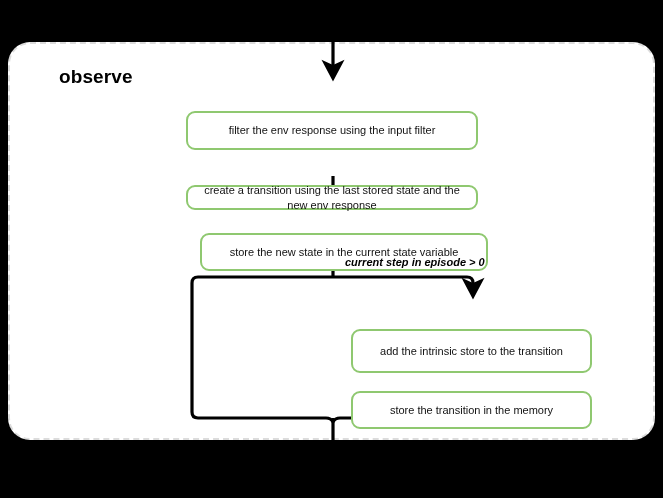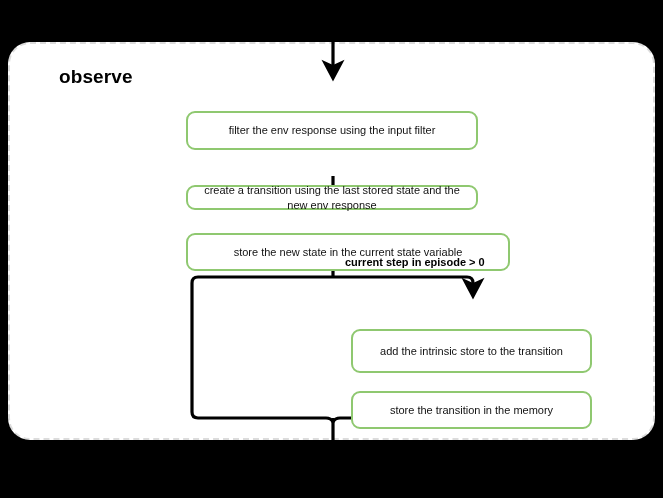--- a/index.html
+++ b/index.html
@@ -32,28 +32,29 @@
     border:2px solid #8fc870;
     border-radius:9px;
     display:flex;align-items:center;justify-content:center;
     text-align:center;
     font-size:11px;color:#111;line-height:1.35;
     padding:2px 10px;
     margin-top:33px;
   }
   .n1{left:186px;top:78px;width:292px;height:39px;}
   .n2{left:186px;top:152px;width:292px;height:25px;}
-  .n3{left:186px;top:200px;width:324px;height:38px;}
+  .n3{left:200px;top:200px;width:288px;height:38px;}
   .n4{left:351px;top:296px;width:241px;height:44px;}
   .n5{left:351px;top:358px;width:241px;height:38px;}
 
   .edge-label{
     position:absolute;left:345px;top:256px;
     font-size:11px;font-weight:bold;color:#000;
     white-space:nowrap;
+    font-style:italic;
   }
 </style>
 </head>
 <body>
 
 <div id="canvas">
 
   <div class="group-container"></div>
 
   <div class="group-title">observe</div>

